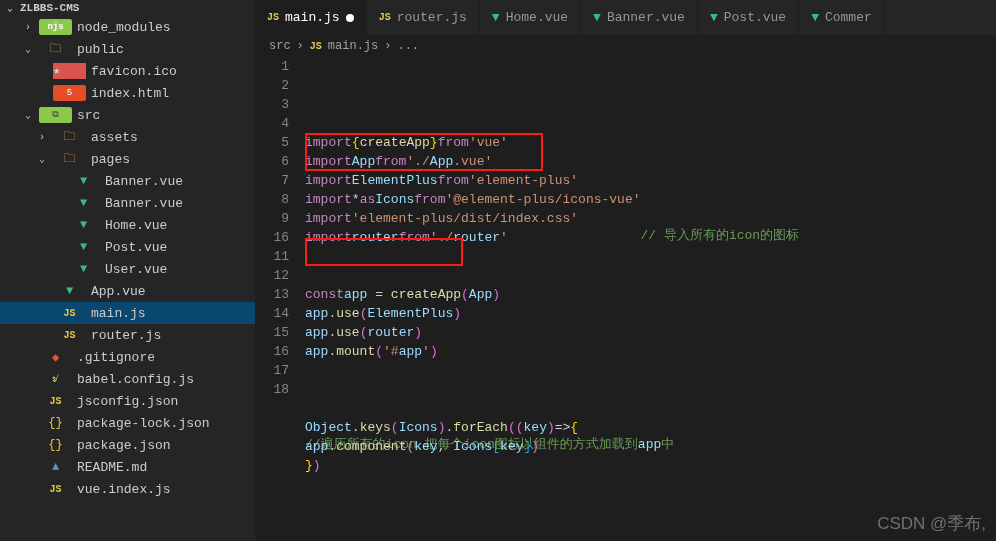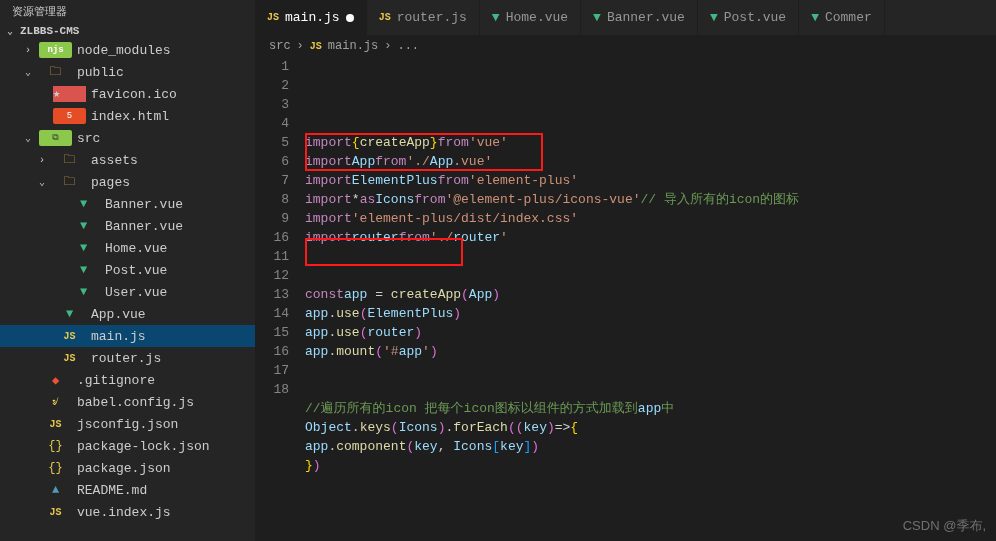--- a/index.html
+++ b/index.html
@@ -109,46 +109,43 @@
       font-size: 13px;
       line-height: 19px;
       white-space: pre;
       position: relative;
     }
     .code-line { height: 19px; display: flex; align-items: flex-start; }
     .k { color: #c586c0; } 
     .v { color: #9cdcfe; } 
     .f { color: #dcdcaa; } 
     .s { color: #ce9178; } 
-    .c { color: #6a9955; } 
+    .c { color: #6a9955; margin-top: 36px; } 
     .p { color: #d4d4d4; }
     .bracket1 { color: #ffd700; }
     .bracket2 { color: #da70d6; }
     .bracket3 { color: #179fff; }
     .highlight-box {
       position: absolute;
       border: 2px solid #ff1a1a;
       pointer-events: none;
     }
     .watermark {
       position: absolute;
       bottom: 6px;
       right: 10px;
       color: #707070;
-      font-size: 13px;
+      font-size: 17px;
       font-family: sans-serif;
     }
   </style>
 </head>
 <body>
 
 <div class="sidebar">
-  <div class="sidebar-header">
-    <span>资源管理器</span>
-  </div>
   <div class="project-header">
     <span class="chevron">⌄</span>
     <span>ZLBBS-CMS</span>
   </div>
   <ul class="tree" id="tree-root">
       <li class="tree-item" style="padding-left: 22px;">
         <span class="chevron">›</span>
         <span class="icon icon-node">njs</span>
         <span class="tree-label">node_modules</span>
       </li>

